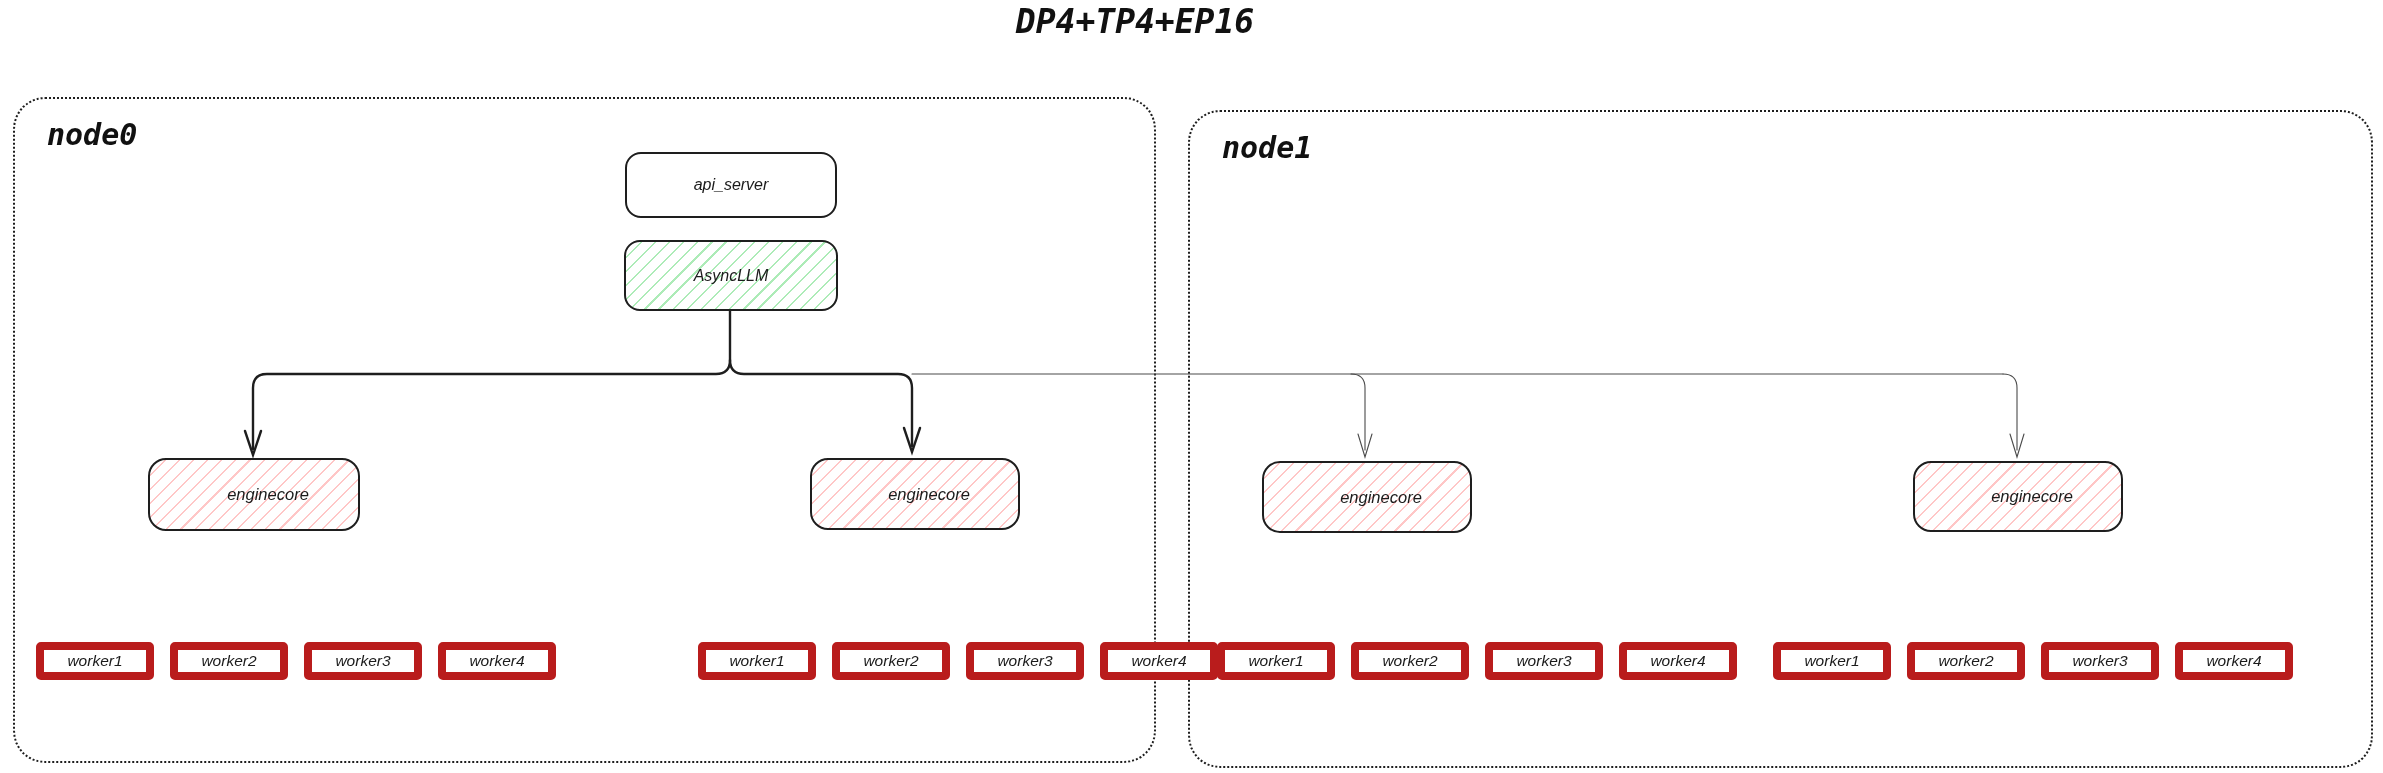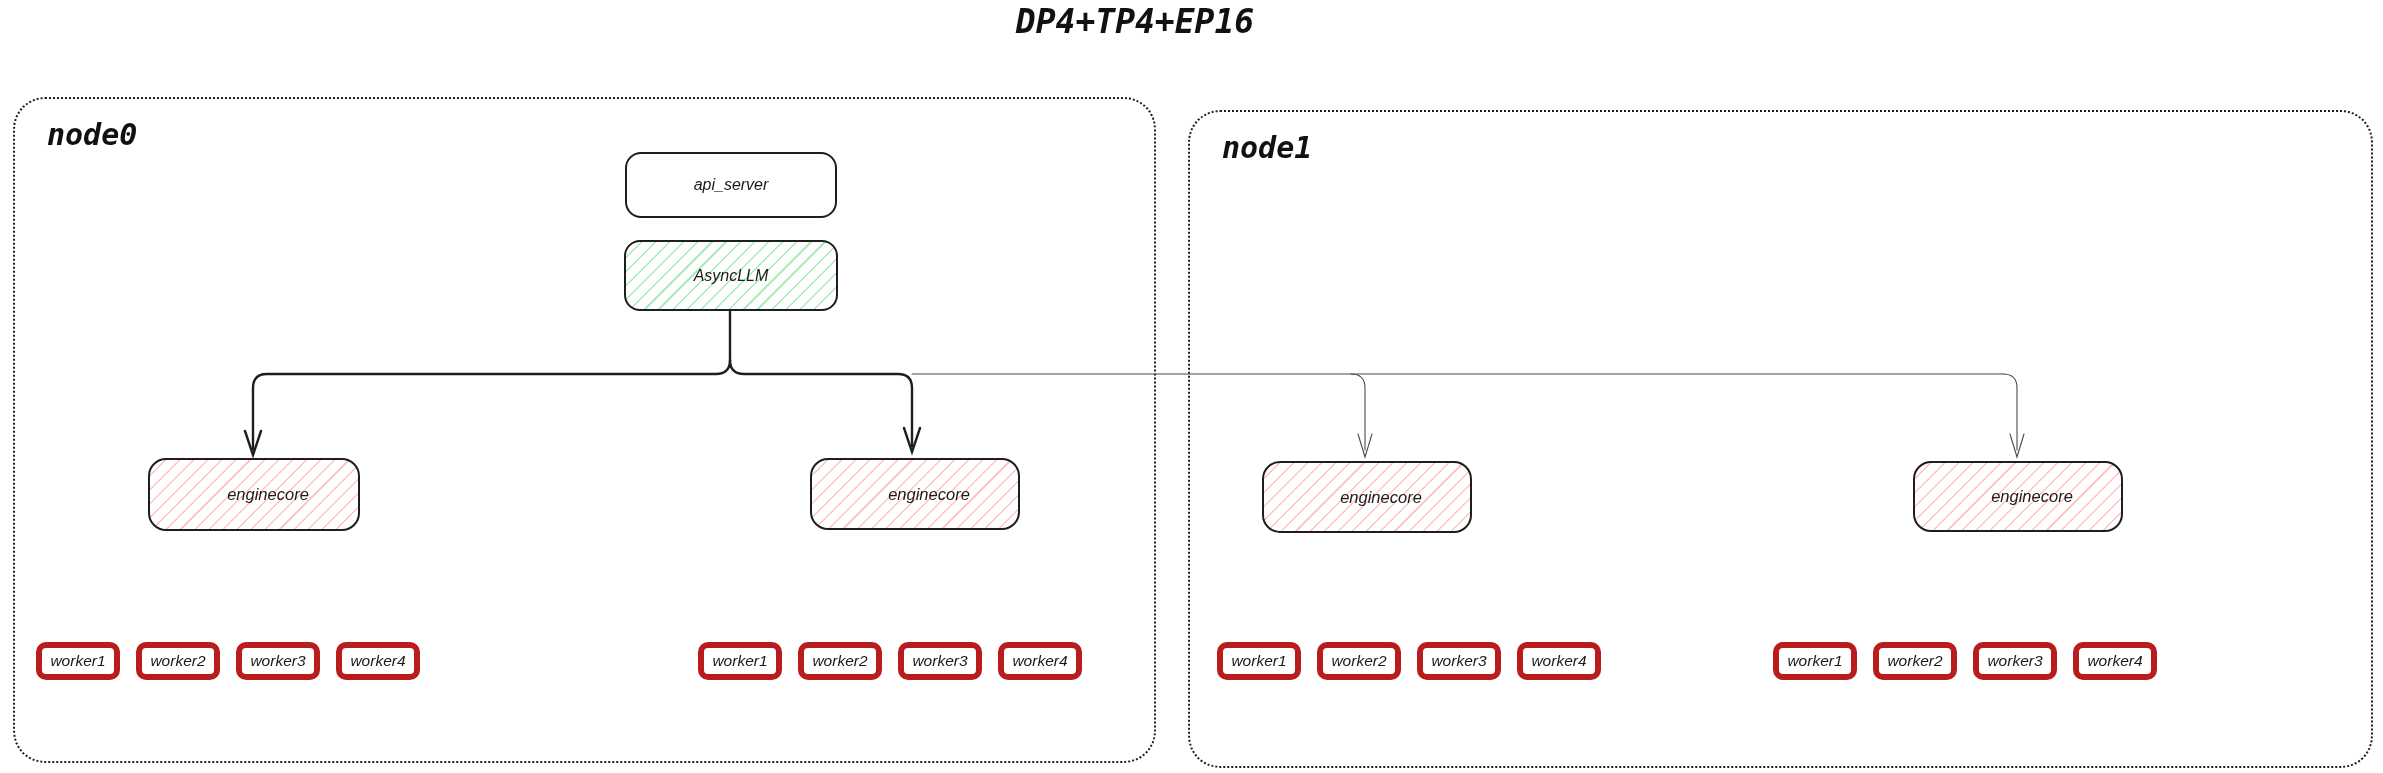--- a/index.html
+++ b/index.html
@@ -47,22 +47,22 @@
     padding-left:28px;
   }
   #ec1{left:148px;top:458px;width:212px;height:73px;}
   #ec2{left:810px;top:458px;width:210px;height:72px;}
   #ec3{left:1262px;top:461px;width:210px;height:72px;}
   #ec4{left:1913px;top:461px;width:210px;height:71px;}
 
   .worker-row{position:absolute;top:642px;display:flex;gap:16px;}
   #wg1{left:36px;} #wg2{left:698px;} #wg3{left:1217px;} #wg4{left:1773px;}
   .worker{
-    width:84px;height:38px;display:flex;align-items:center;justify-content:center;
-    border:6px solid #b91c1c;border-radius:10px;background:#fff;font-size:15.5px;color:#1b1b1b;
+    width:118px;height:38px;display:flex;align-items:center;justify-content:center;
+    border:8px solid #b91c1c;border-radius:5px;background:#fff;font-size:15.5px;color:#1b1b1b;
   }
 
   svg.wires{position:absolute;left:0;top:0;z-index:1;}
   .wire-thick{stroke:var(--stroke);stroke-width:2.4;fill:none;stroke-linecap:round;}
   .wire-thin{stroke:var(--thin);stroke-width:1.1;fill:none;stroke-linecap:round;}
 </style>
 </head>
 <body>
 
 <div class="canvas">

